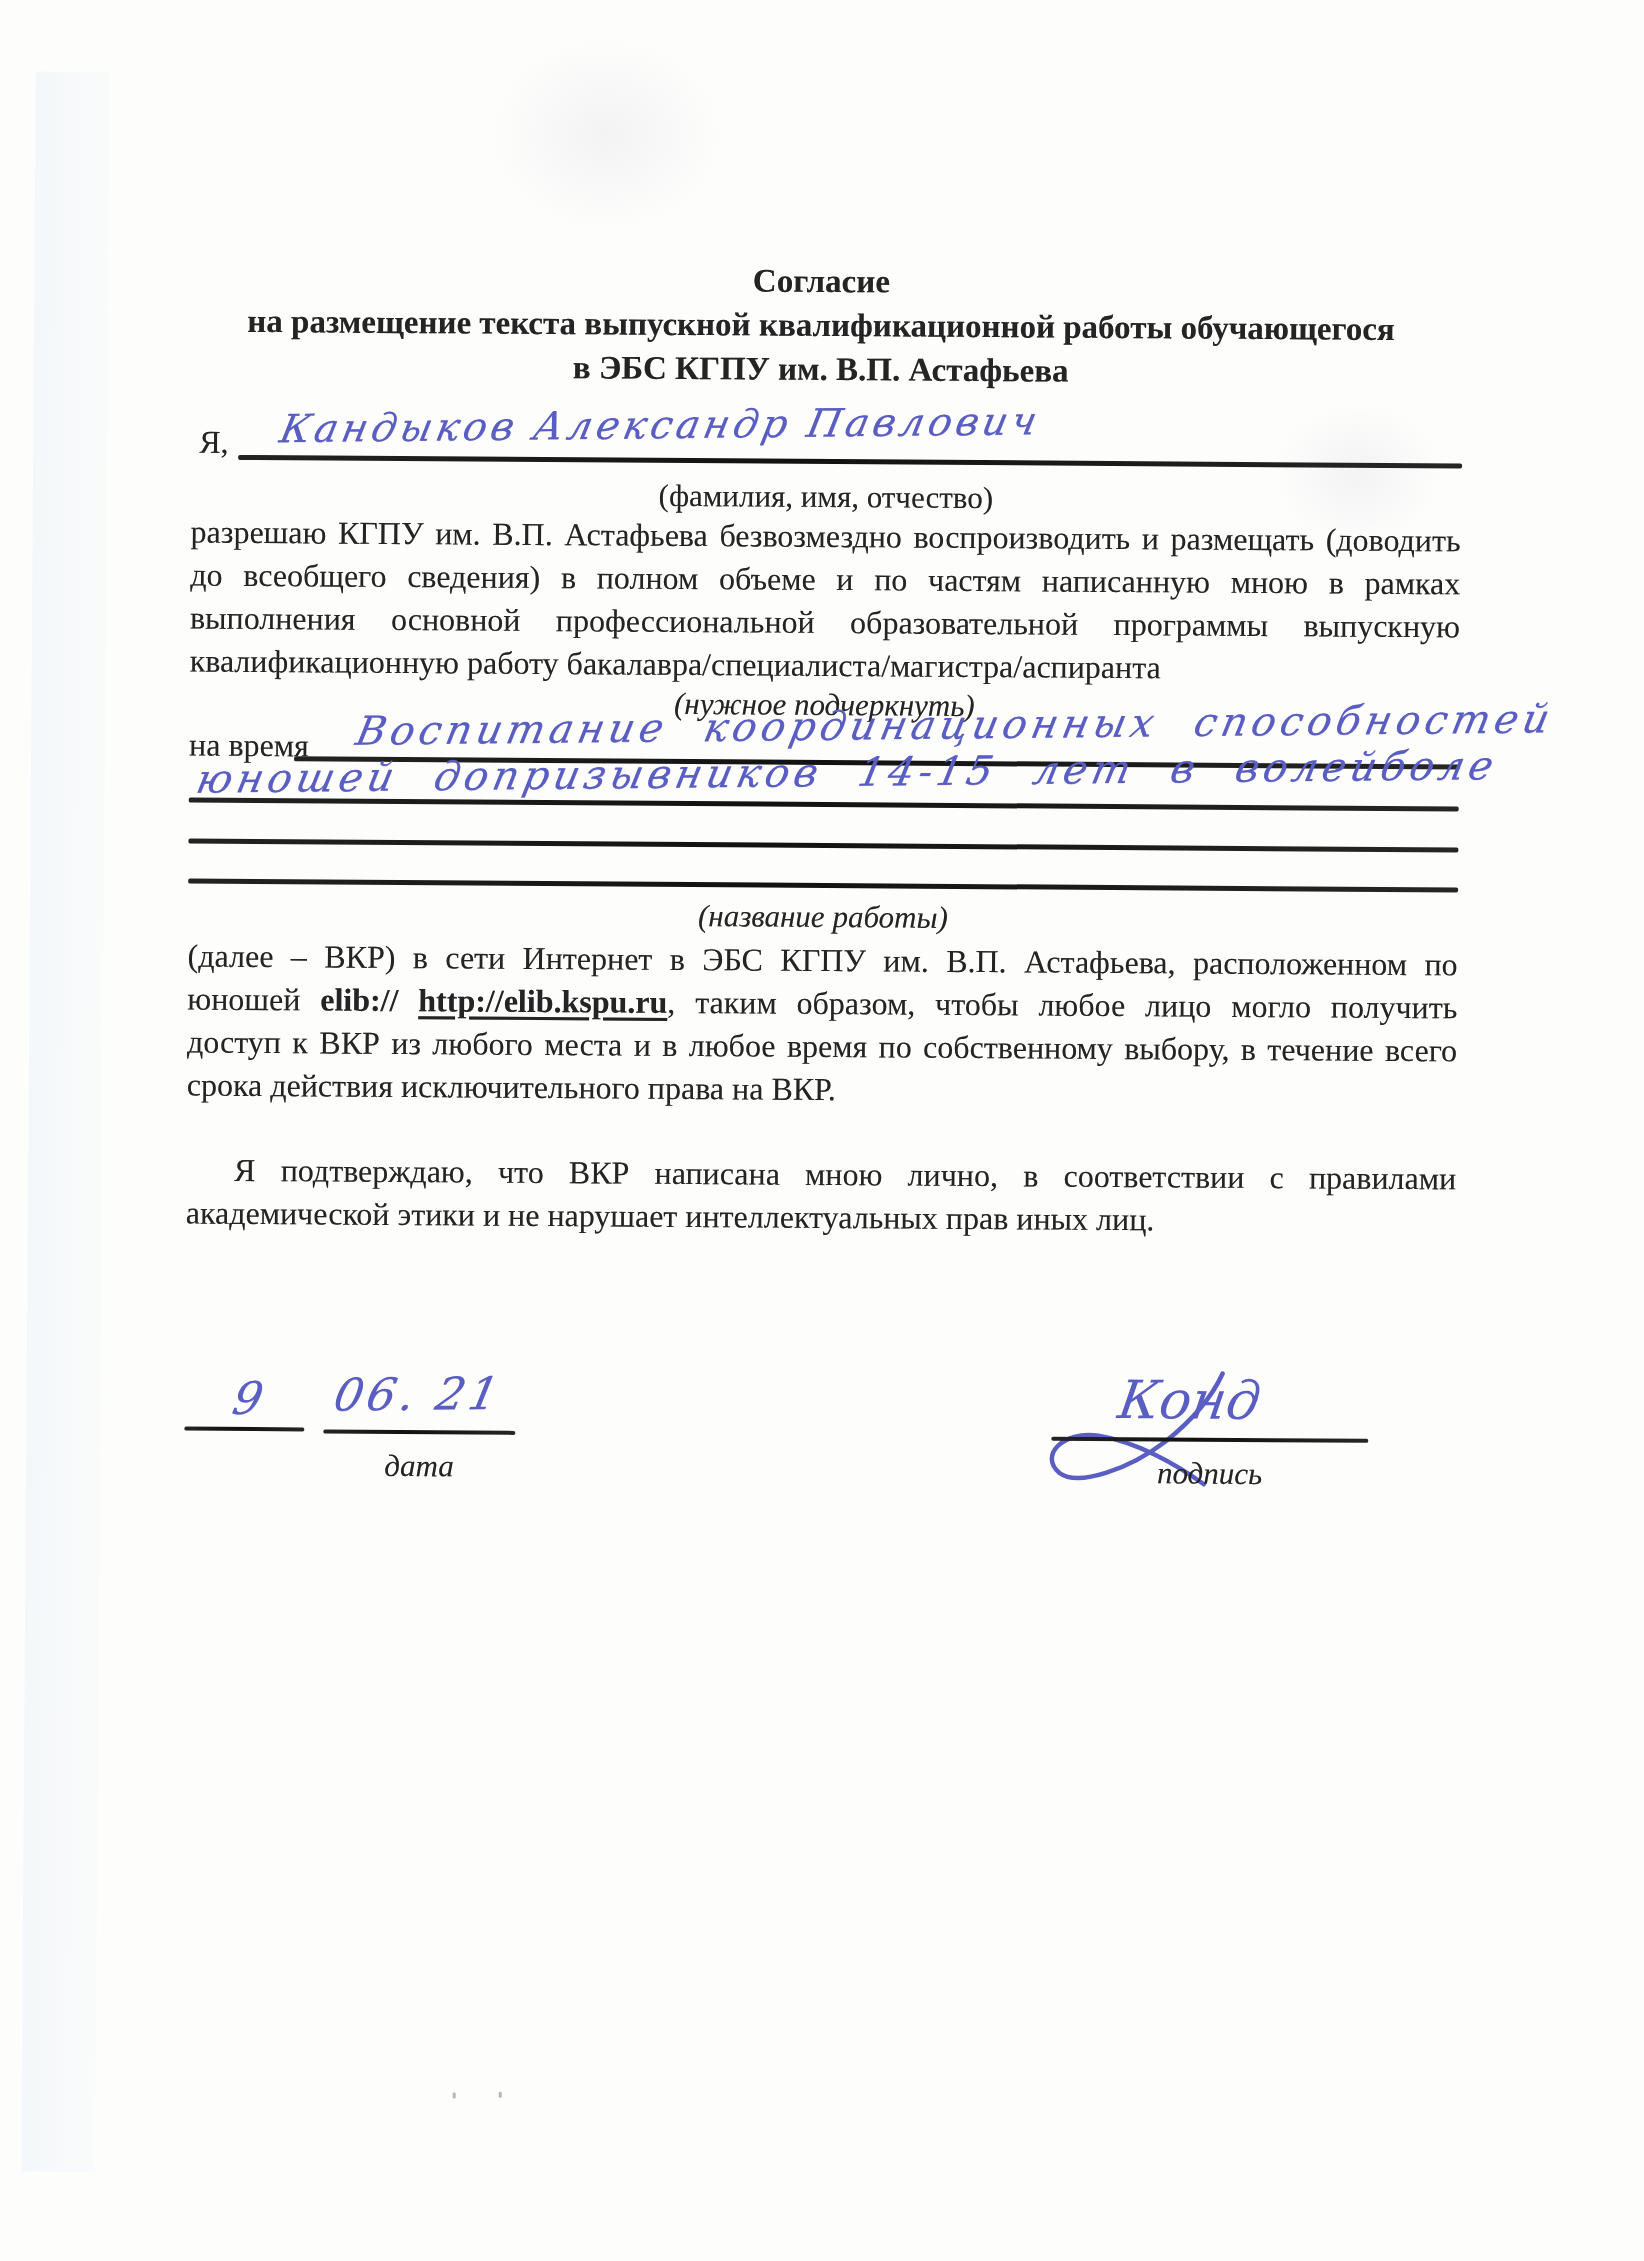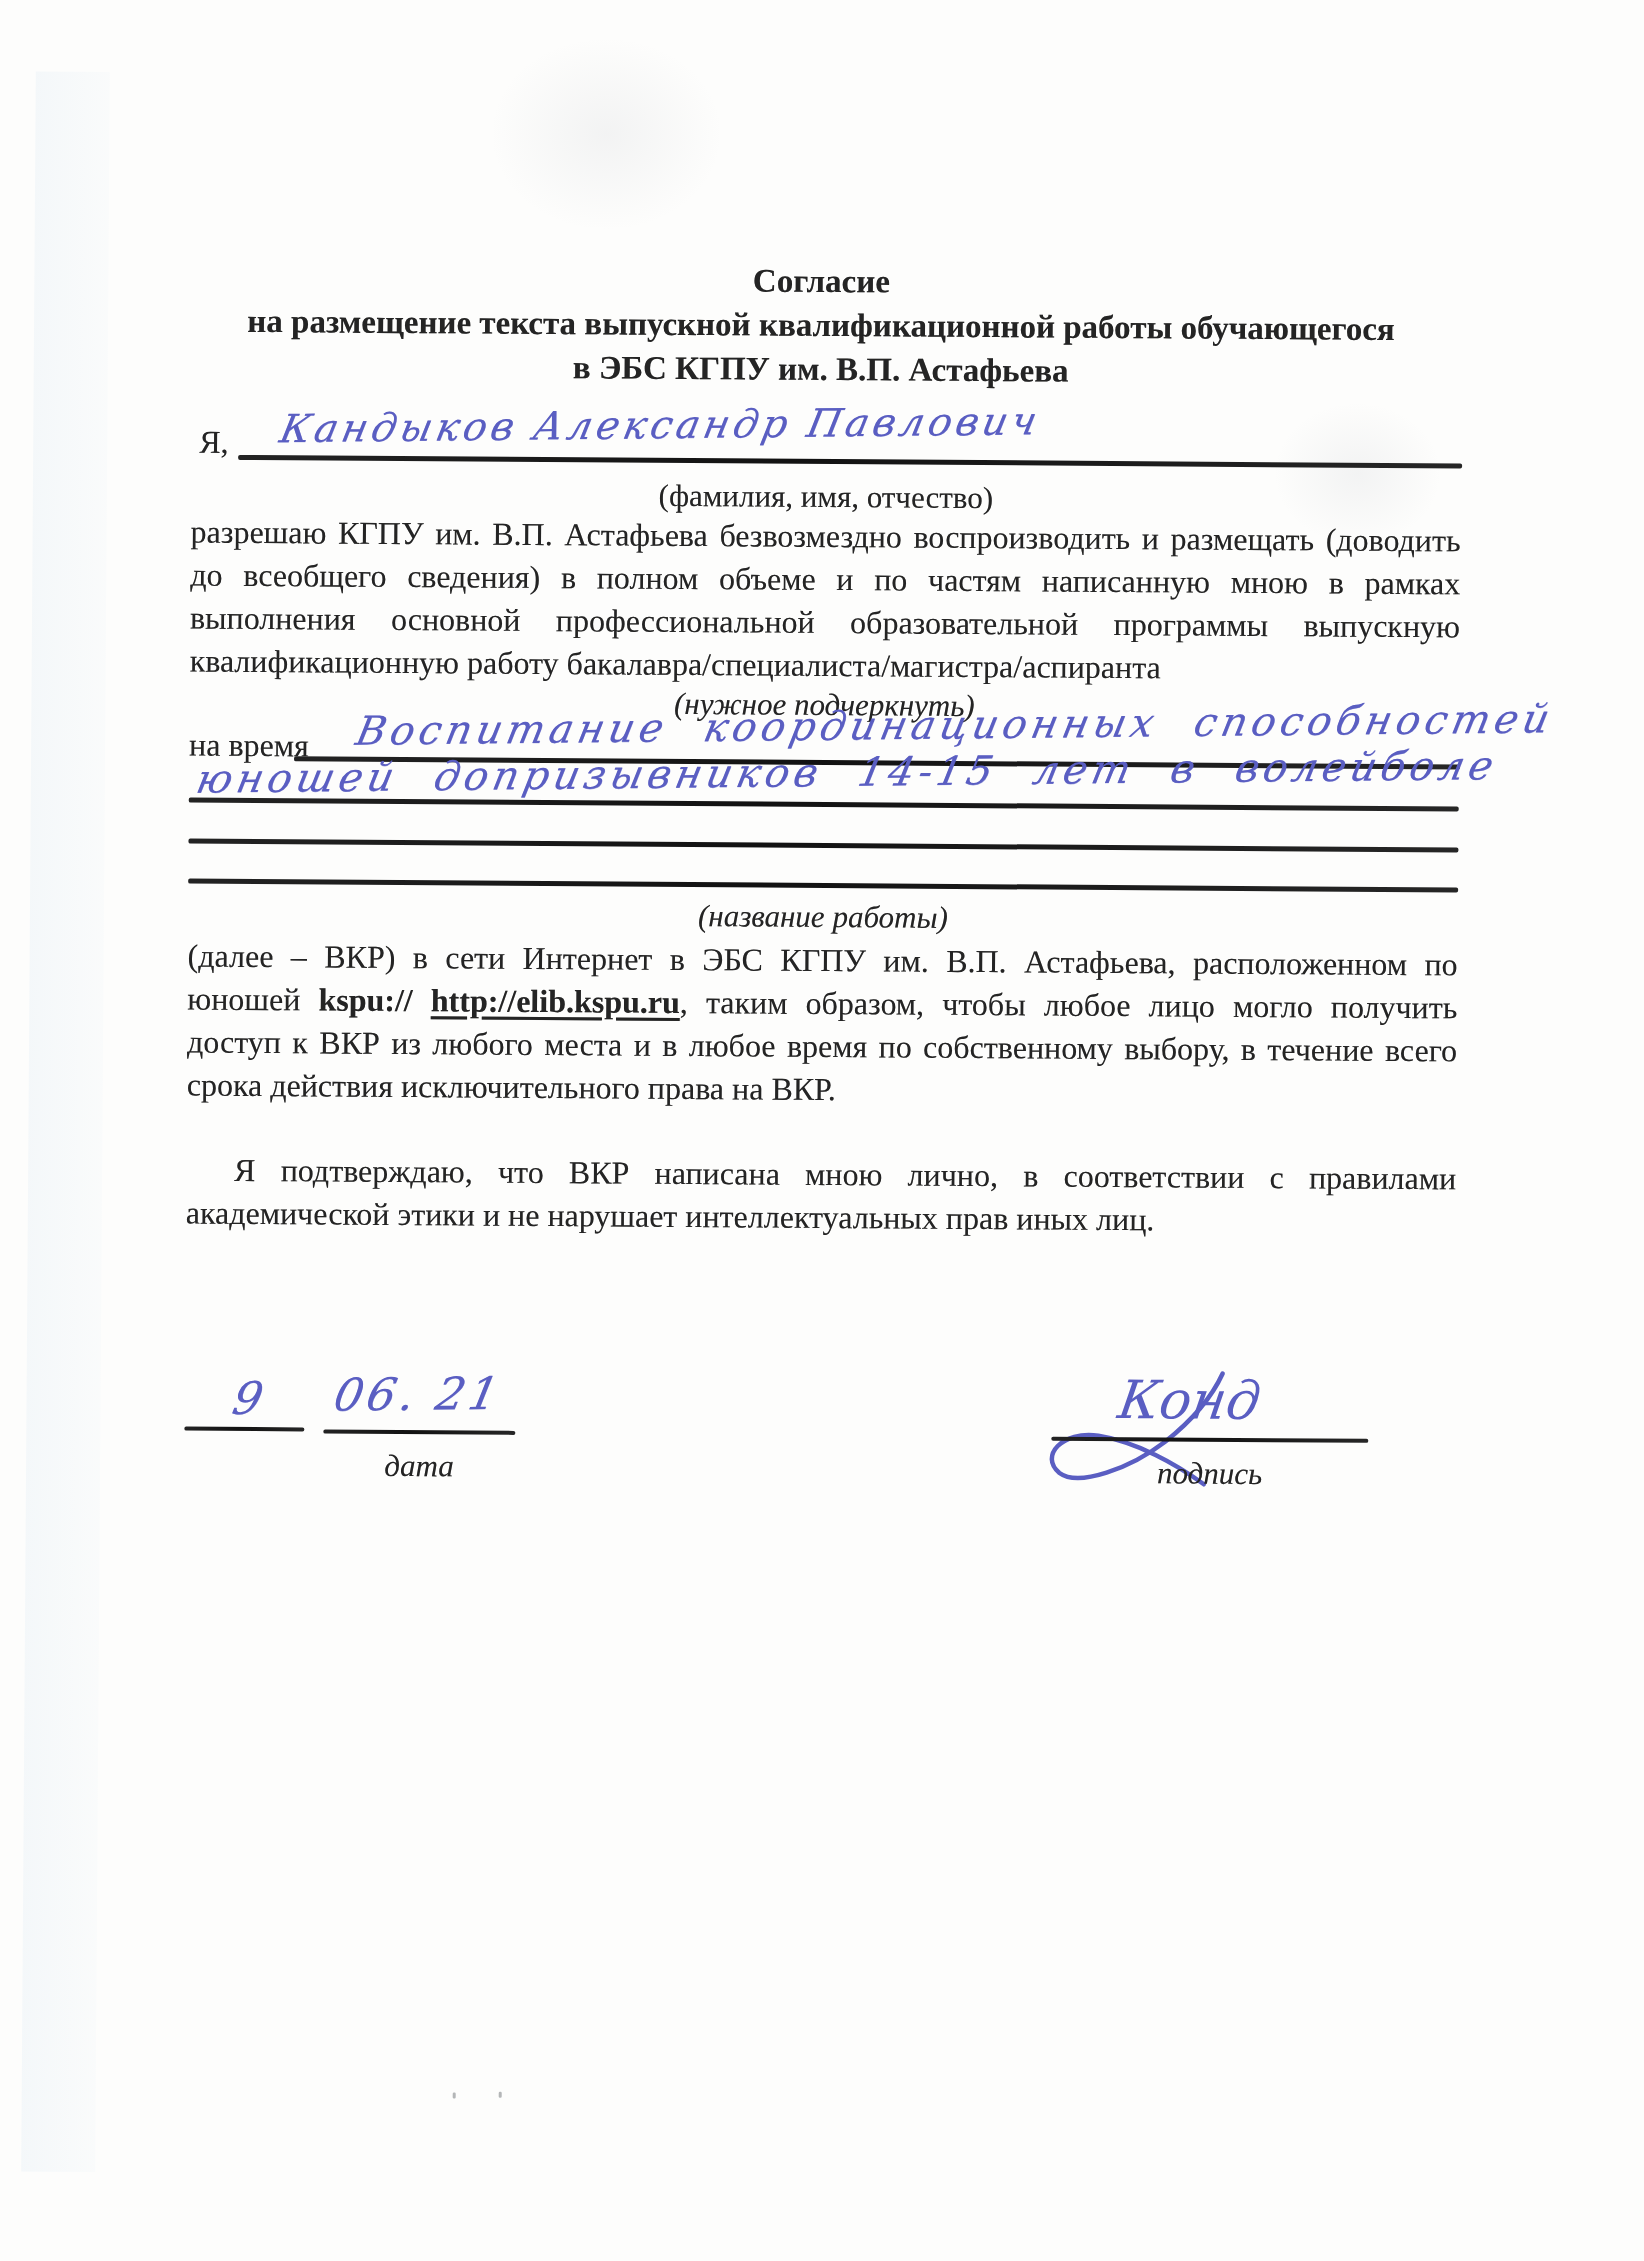--- a/index.html
+++ b/index.html
@@ -109,21 +109,21 @@
     <div class="rule" style="left:298px;width:1166px;top:760px;"></div>
     <div class="rule" style="left:193px;width:1270px;top:802px;"></div>
     <div class="rule" style="left:193px;width:1270px;top:843px;"></div>
     <div class="rule" style="left:193px;width:1270px;top:883px;"></div>
     <div class="hand hand-topic1">Воспитание координационных способностей</div>
     <div class="hand hand-topic2">юношей допризывников 14-15 лет в волейболе</div>
     <div class="abs caption it printed" style="left:193px;width:1270px;top:899px;">(название работы)</div>
 
     <div class="para printed" style="top:939px;">
       <div class="jl">(далее – ВКР) в сети Интернет в ЭБС КГПУ им. В.П. Астафьева, расположенном по</div>
-      <div class="jl"><span>юношей</span> <span class="b">kspu://</span> <span class="b u">http://elib.kspu.ru</span><span>, таким образом, чтобы любое лицо могло получить</span></div>
+      <div class="jl"><span>юношей</span> <span class="b">elib://</span> <span class="b u">http://elib.kspu.ru</span><span>, таким образом, чтобы любое лицо могло получить</span></div>
       <div class="jl">доступ к ВКР  из любого места и в любое время по собственному выбору, в течение всего</div>
       <div class="jl-last">срока действия исключительного права на ВКР.</div>
     </div>
 
     <div class="para printed" style="top:1153px;">
       <div class="jl" style="text-indent:48px;">Я подтверждаю, что ВКР написана мною лично, в соответствии с правилами</div>
       <div class="jl-last">академической этики и не нарушает интеллектуальных прав иных лиц.</div>
     </div>
 
     <div class="hand hand-day">9</div>

